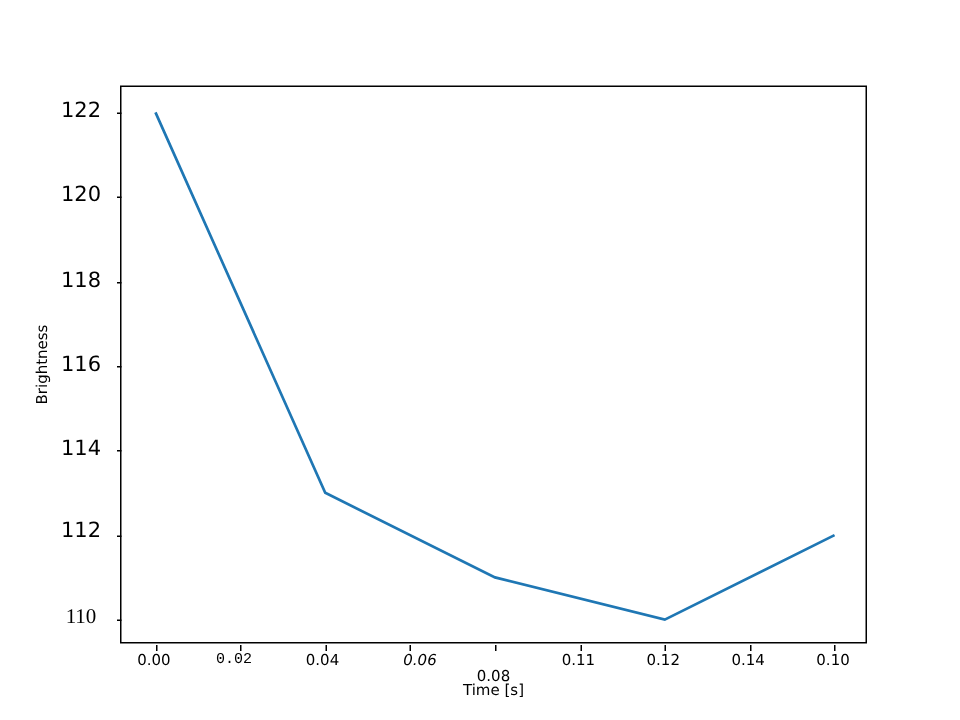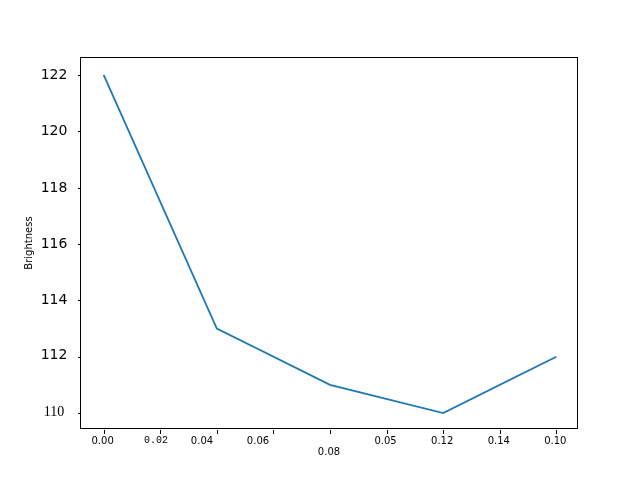--- a/index.html
+++ b/index.html
@@ -163,24 +163,25 @@
       <div class="tick-label-y" style="top: 281px; margin-top: 16px;">112</div>
       <div class="tick-label-y" style="top: 242.364px;">114</div>
       <div class="tick-label-y" style="top: 186px;">116</div>
       <div class="tick-label-y" style="top: 129.636px;">118</div>
       <div class="tick-label-y" style="top: 73.2727px;">120</div>
       <div class="tick-label-y" style="top: 16.9091px;">122</div>
     </div>
   <div id="x-tick-labels">
       <div class="tick-label-x" style="left: 22.6364px;">0.00</div>
       <div class="tick-label-x" style="left: 76px; font-family: Liberation Mono, monospace;">0.02</div>
-      <div class="tick-label-x" style="left: 122px;">0.04</div>
-      <div class="tick-label-x" style="left: 178px;">0.06</div>
+      <div class="tick-label-x" style="left: 135px;">0.04</div>
+      <div class="tick-label-x" style="left: 200px; font-style: italic;">0.06</div>
       <div class="tick-label-x" style="left: 249px; margin-top: 11px;">0.08</div>
-      <div class="tick-label-x" style="left: 305.591px;">0.05</div>
+      <div class="tick-label-x" style="left: 305.591px;">0.11</div>
       <div class="tick-label-x" style="left: 362.182px;">0.12</div>
       <div class="tick-label-x" style="left: 418.773px;">0.14</div>
       <div class="tick-label-x" style="left: 475.364px;">0.10</div>
     </div>
 
+  <div id="x-axis-label">Time [s]</div>
   <div id="y-axis-label">Brightness</div>
 
 </div>
 
 </body></html>

